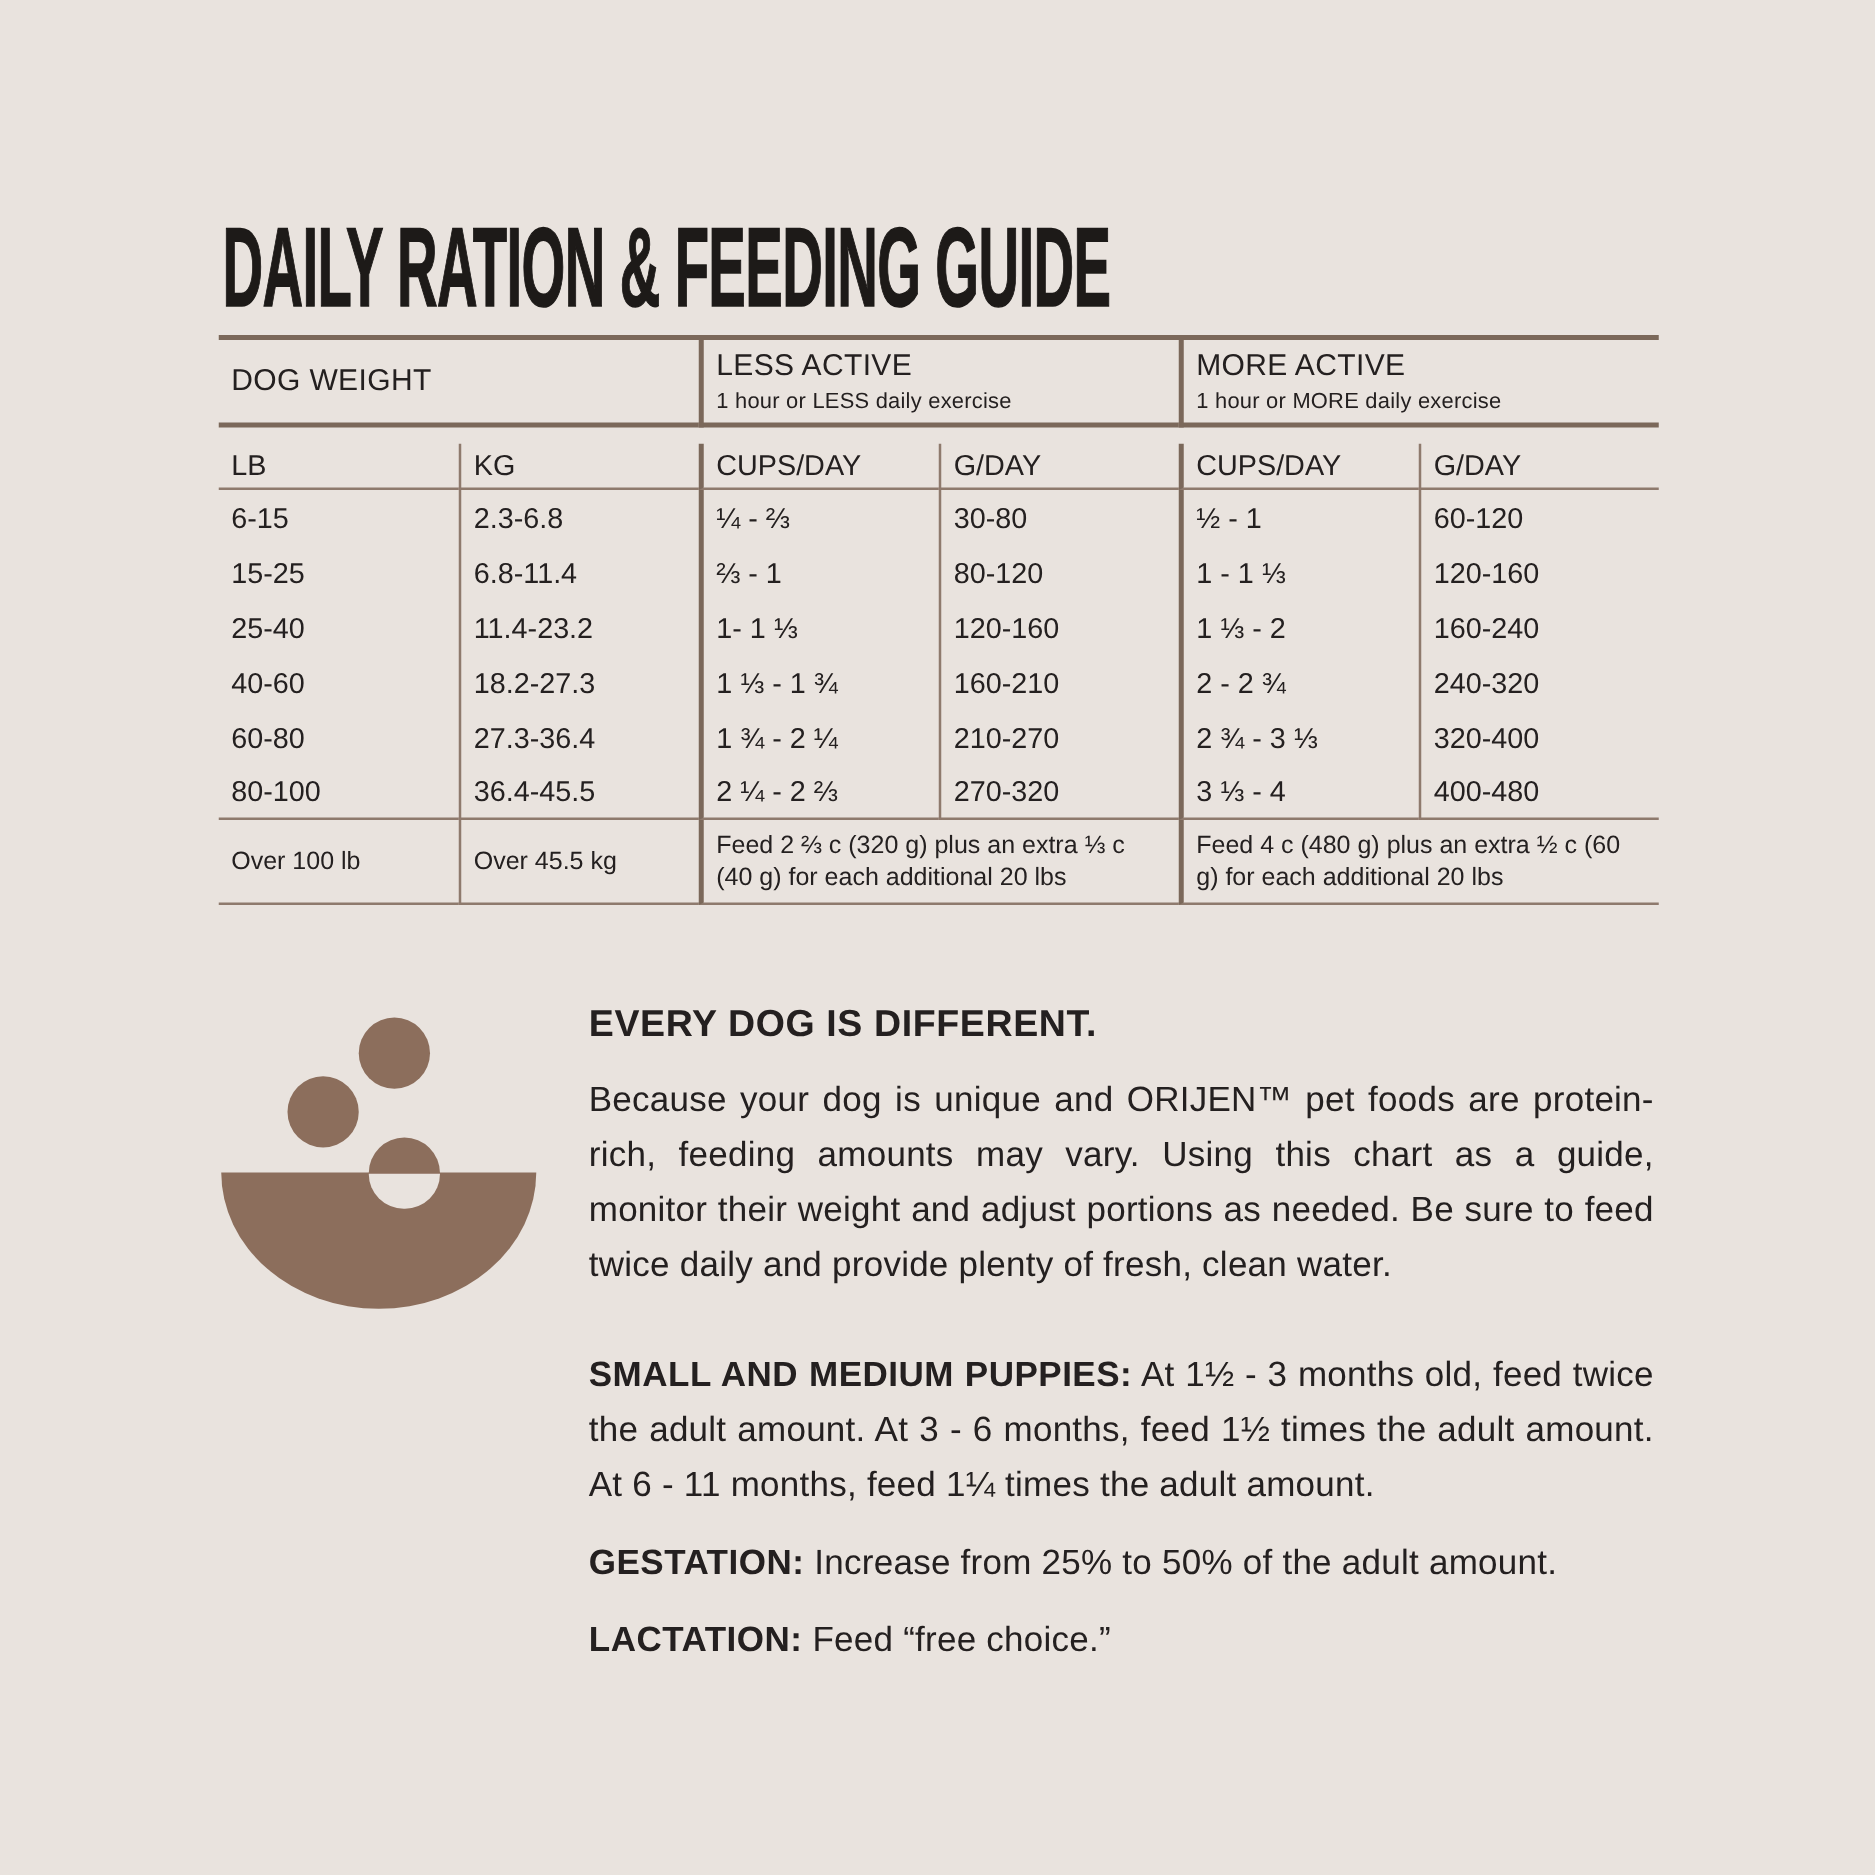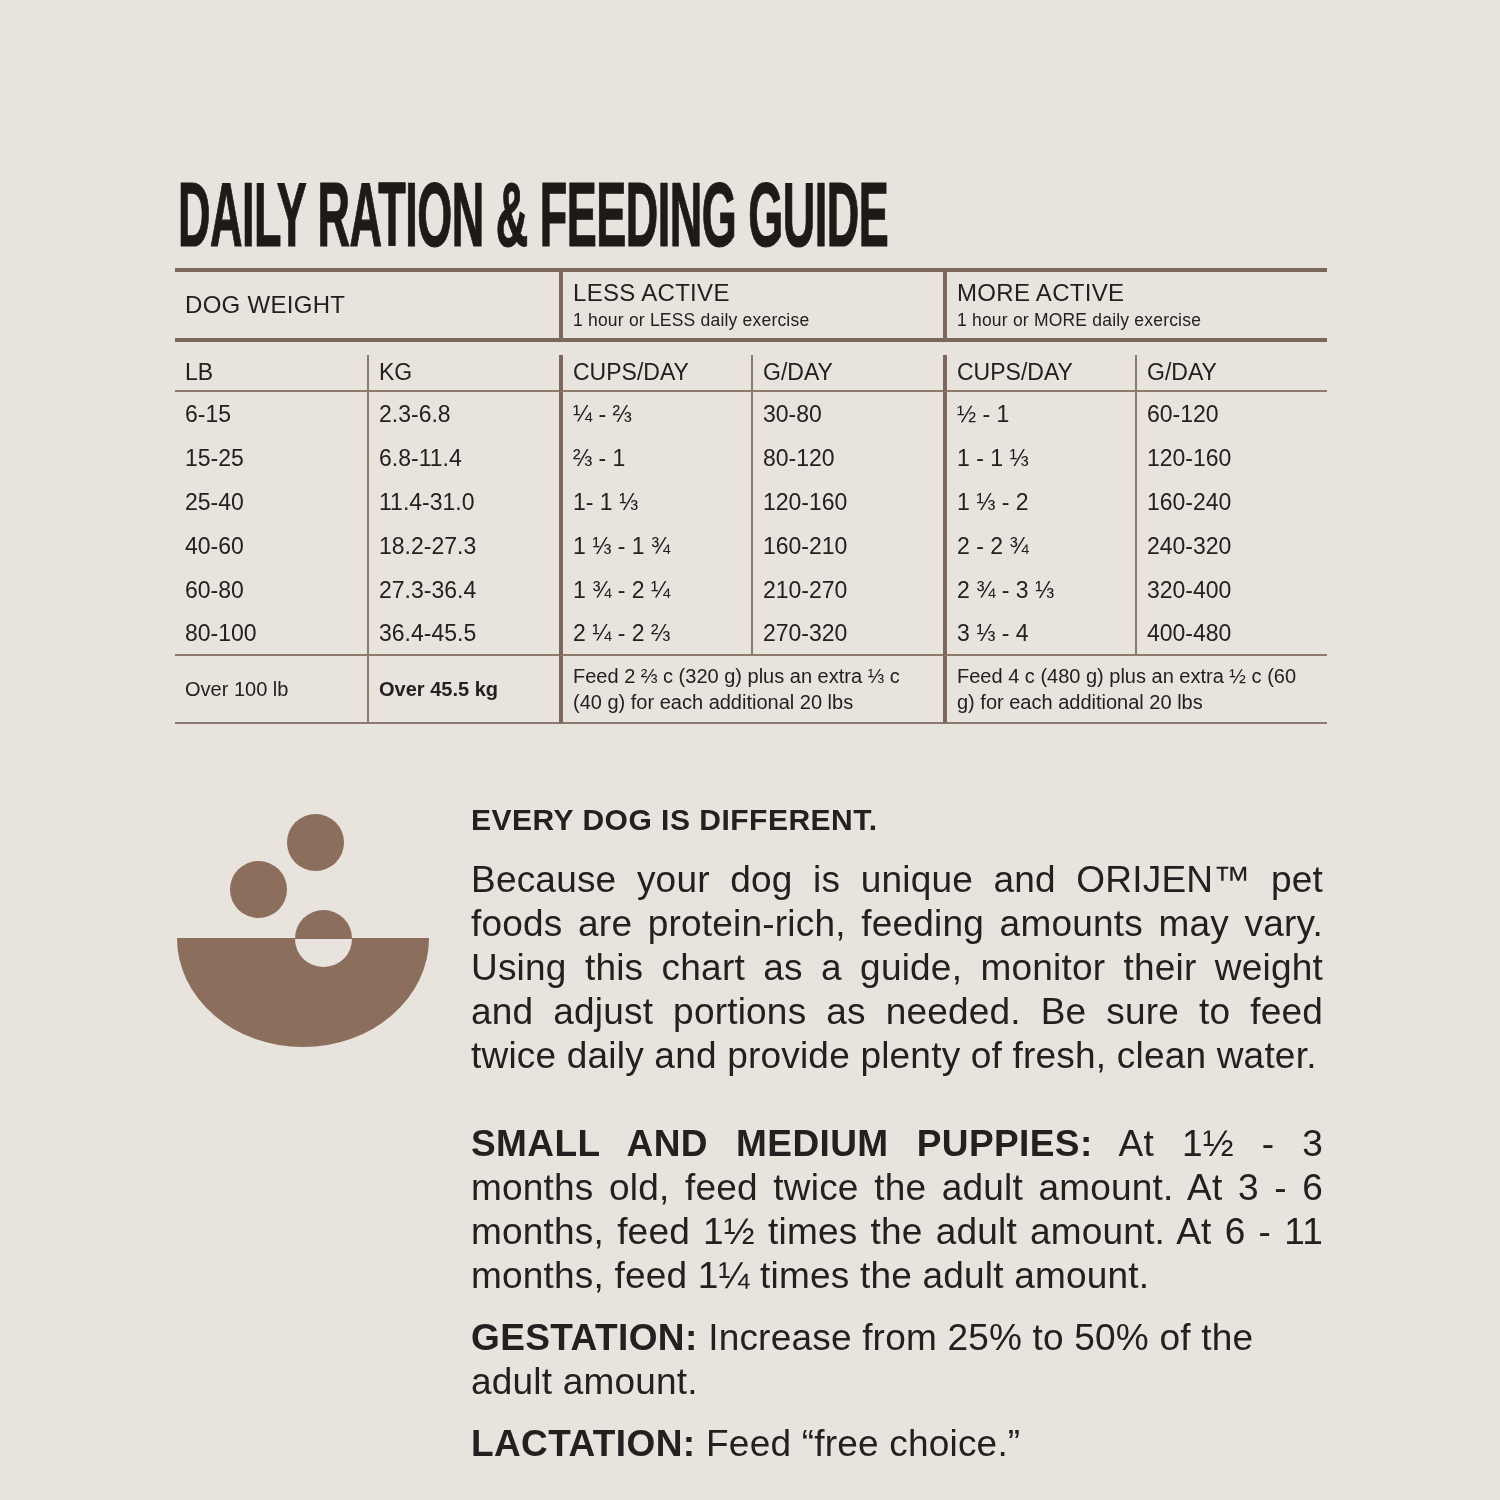--- a/index.html
+++ b/index.html
@@ -34,42 +34,42 @@
   .g3{grid-column:5/span 2;border-left:4px solid var(--line-thick);}
   .glabel{font-size:24px;letter-spacing:.3px;}
   .gsub{font-size:17.5px;margin-top:3px;letter-spacing:.2px;}
   .h{border-bottom:2px solid var(--line-thin);margin-top:13px;}
   .c2,.c4,.c6{border-left:2px solid var(--line-thin);}
   .c3,.c5{border-left:4px solid var(--line-thick);}
   .d{border-bottom:0;}
   .lastrow{border-bottom:2px solid var(--line-thin);}
   .f{border-bottom:2px solid var(--line-thin);font-size:20px;line-height:26px;}
   .f1{grid-column:1;}
-  .f2{grid-column:2;border-left:2px solid var(--line-thin);font-weight:bold;}
+  .f2{grid-column:2;border-left:2px solid var(--line-thin);}
   .f3{grid-column:3/span 2;border-left:4px solid var(--line-thick);padding-right:16px;}
   .f4{grid-column:5/span 2;border-left:4px solid var(--line-thick);padding-right:16px;}
 
   
   .cup-block{position:absolute;left:175px;top:812px;width:260px;height:340px;}
   .bowl-icon{position:absolute;left:0;top:0;width:260px;height:235px;}
   .kib{position:absolute;width:57px;height:57px;border-radius:50%;background:var(--brown);}
   .kib1{left:112px;top:2px;}
   .kib2{left:55px;top:49px;}
   .bowl{position:absolute;left:2px;top:126px;width:252px;height:109px;background:var(--brown);
         border-radius:0 0 50% 50% / 0 0 100% 100%;}
   .kib-split{position:absolute;left:120px;top:98px;width:57px;height:57px;}
   .kib-top{width:57px;height:28.5px;background:var(--brown);border-radius:28.5px 28.5px 0 0;}
   .kib-bot{width:57px;height:28.5px;background:var(--bg);border-radius:0 0 28.5px 28.5px;}
   .cup-caption{position:absolute;left:0;top:264px;width:260px;text-align:center;
                font-size:33px;line-height:40px;}
 
   
   .info-block{position:absolute;left:471px;top:800px;width:852px;}
   .info-h{font-size:30px;font-weight:700;letter-spacing:.5px;line-height:40px;}
-  .info-p{font-size:37px;line-height:44px;text-align:justify;letter-spacing:.2px;margin-top:18px;}
+  .info-p{font-size:28px;line-height:44px;text-align:justify;letter-spacing:.2px;margin-top:18px;}
   .info-p.puppies{margin-top:44px;}
   .info-p.single{text-align:left;}
   .lead{font-weight:700;letter-spacing:.4px;}
 </style>
 </head>
 <body>
 
 <div class="page">
 
   <h1 class="title">DAILY RATION &amp; FEEDING GUIDE</h1>
@@ -103,21 +103,21 @@
     <div class="cell d c6">60-120</div>
 
     <div class="cell d c1">15-25</div>
     <div class="cell d c2">6.8-11.4</div>
     <div class="cell d c3">⅔ - 1</div>
     <div class="cell d c4">80-120</div>
     <div class="cell d c5">1 - 1 ⅓</div>
     <div class="cell d c6">120-160</div>
 
     <div class="cell d c1">25-40</div>
-    <div class="cell d c2">11.4-31.0</div>
+    <div class="cell d c2">11.4-23.2</div>
     <div class="cell d c3">1- 1 ⅓</div>
     <div class="cell d c4">120-160</div>
     <div class="cell d c5">1 ⅓ - 2</div>
     <div class="cell d c6">160-240</div>
 
     <div class="cell d c1">40-60</div>
     <div class="cell d c2">18.2-27.3</div>
     <div class="cell d c3">1 ⅓ - 1 ¾</div>
     <div class="cell d c4">160-210</div>
     <div class="cell d c5">2 - 2 ¾</div>

